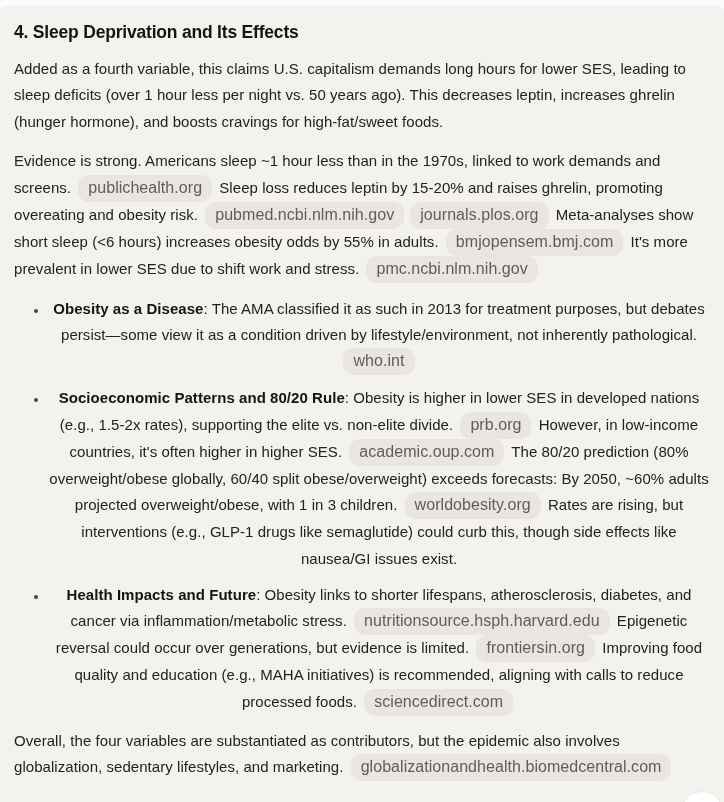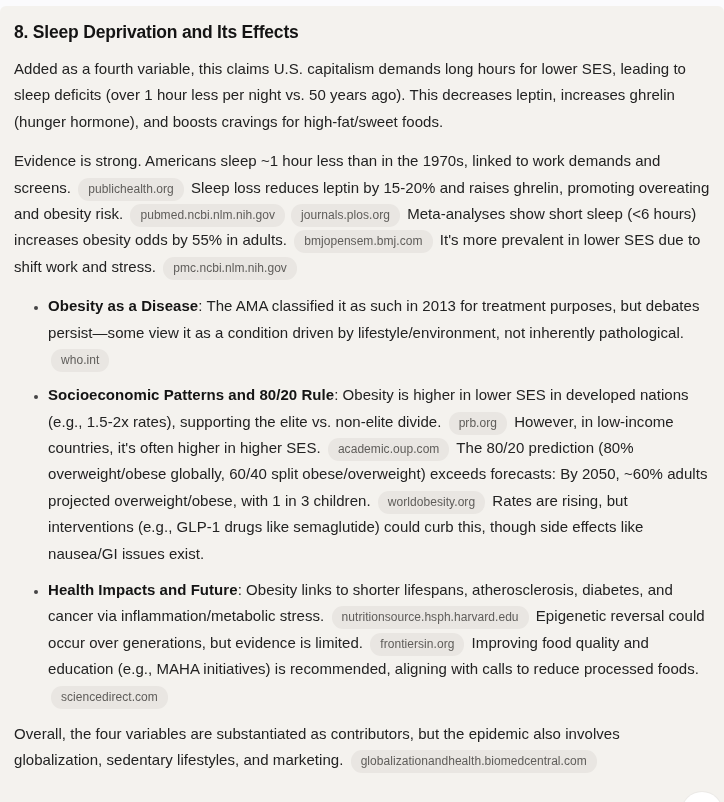--- a/index.html
+++ b/index.html
@@ -36,39 +36,40 @@
   p.body-paragraph {
     font-size: 15px;
     line-height: 1.76;
     color: var(--body-text);
     margin: 10px 0 13px 0;
     letter-spacing: 0.05px;
   }
   ul.claims-list {
     margin: 10px 0 12px 0;
     padding-left: 34px;
+    text-align: center;
   }
   ul.claims-list li {
     font-size: 15px;
     line-height: 1.76;
     color: var(--body-text);
     margin: 0 0 10px 0;
     letter-spacing: 0.05px;
   }
   ul.claims-list li::marker {
     color: #454545;
     font-size: 12px;
   }
   .bold-lead { font-weight: bold; color: var(--heading-text); }
   .chip {
     display: inline-block;
     white-space: nowrap;
     background: var(--chip-bg);
     color: var(--chip-text);
-    font-size: 12px;
+    font-size: 16px;
     line-height: 1;
     padding: 5px 10px 6px 10px;
     border-radius: 11px;
     margin: 0 3px;
     cursor: pointer;
   }
   .scroll-btn {
     position: absolute;
     left: 682px;
     top: 792px;
@@ -78,21 +79,21 @@
     background: #ffffff;
     box-shadow: 0 0 0 1px #eceae7, 0 1px 3px rgba(0,0,0,0.05);
     cursor: pointer;
   }
 </style>
 </head>
 <body>
 
 <div class="panel">
   <div>
-      <h2 class="section-heading">8. Sleep Deprivation and Its Effects</h2>
+      <h2 class="section-heading">4. Sleep Deprivation and Its Effects</h2>
       <p class="body-paragraph"><span>Added as a fourth variable, this claims U.S. capitalism demands long hours for lower SES, leading to sleep deficits (over 1 hour less per night vs. 50 years ago). This decreases leptin, increases ghrelin (hunger hormone), and boosts cravings for high-fat/sweet foods.</span></p>
       <p class="body-paragraph"><span>Evidence is strong. Americans sleep ~1 hour less than in the 1970s, linked to work demands and screens. </span><span class="chip">publichealth.org</span><span> Sleep loss reduces leptin by 15-20% and raises ghrelin, promoting overeating and obesity risk. </span><span class="chip">pubmed.ncbi.nlm.nih.gov</span><span class="chip">journals.plos.org</span><span> Meta-analyses show short sleep (&lt;6 hours) increases obesity odds by 55% in adults. </span><span class="chip">bmjopensem.bmj.com</span><span> It's more prevalent in lower SES due to shift work and stress. </span><span class="chip">pmc.ncbi.nlm.nih.gov</span></p>
       <ul class="claims-list">
         <li><span class="bold-lead">Obesity as a Disease</span><span>: The AMA classified it as such in 2013 for treatment purposes, but debates persist—some view it as a condition driven by lifestyle/environment, not inherently pathological. </span><span class="chip">who.int</span></li>
         <li><span class="bold-lead">Socioeconomic Patterns and 80/20 Rule</span><span>: Obesity is higher in lower SES in developed nations (e.g., 1.5-2x rates), supporting the elite vs. non-elite divide. </span><span class="chip">prb.org</span><span> However, in low-income countries, it's often higher in higher SES. </span><span class="chip">academic.oup.com</span><span> The 80/20 prediction (80% overweight/obese globally, 60/40 split obese/overweight) exceeds forecasts: By 2050, ~60% adults projected overweight/obese, with 1 in 3 children. </span><span class="chip">worldobesity.org</span><span> Rates are rising, but interventions (e.g., GLP-1 drugs like semaglutide) could curb this, though side effects like nausea/GI issues exist.</span></li>
         <li><span class="bold-lead">Health Impacts and Future</span><span>: Obesity links to shorter lifespans, atherosclerosis, diabetes, and cancer via inflammation/metabolic stress. </span><span class="chip">nutritionsource.hsph.harvard.edu</span><span> Epigenetic reversal could occur over generations, but evidence is limited. </span><span class="chip">frontiersin.org</span><span> Improving food quality and education (e.g., MAHA initiatives) is recommended, aligning with calls to reduce processed foods. </span><span class="chip">sciencedirect.com</span></li>
       </ul>
       <p class="body-paragraph"><span>Overall, the four variables are substantiated as contributors, but the epidemic also involves globalization, sedentary lifestyles, and marketing. </span><span class="chip">globalizationandhealth.biomedcentral.com</span></p>
     </div>
 </div>

